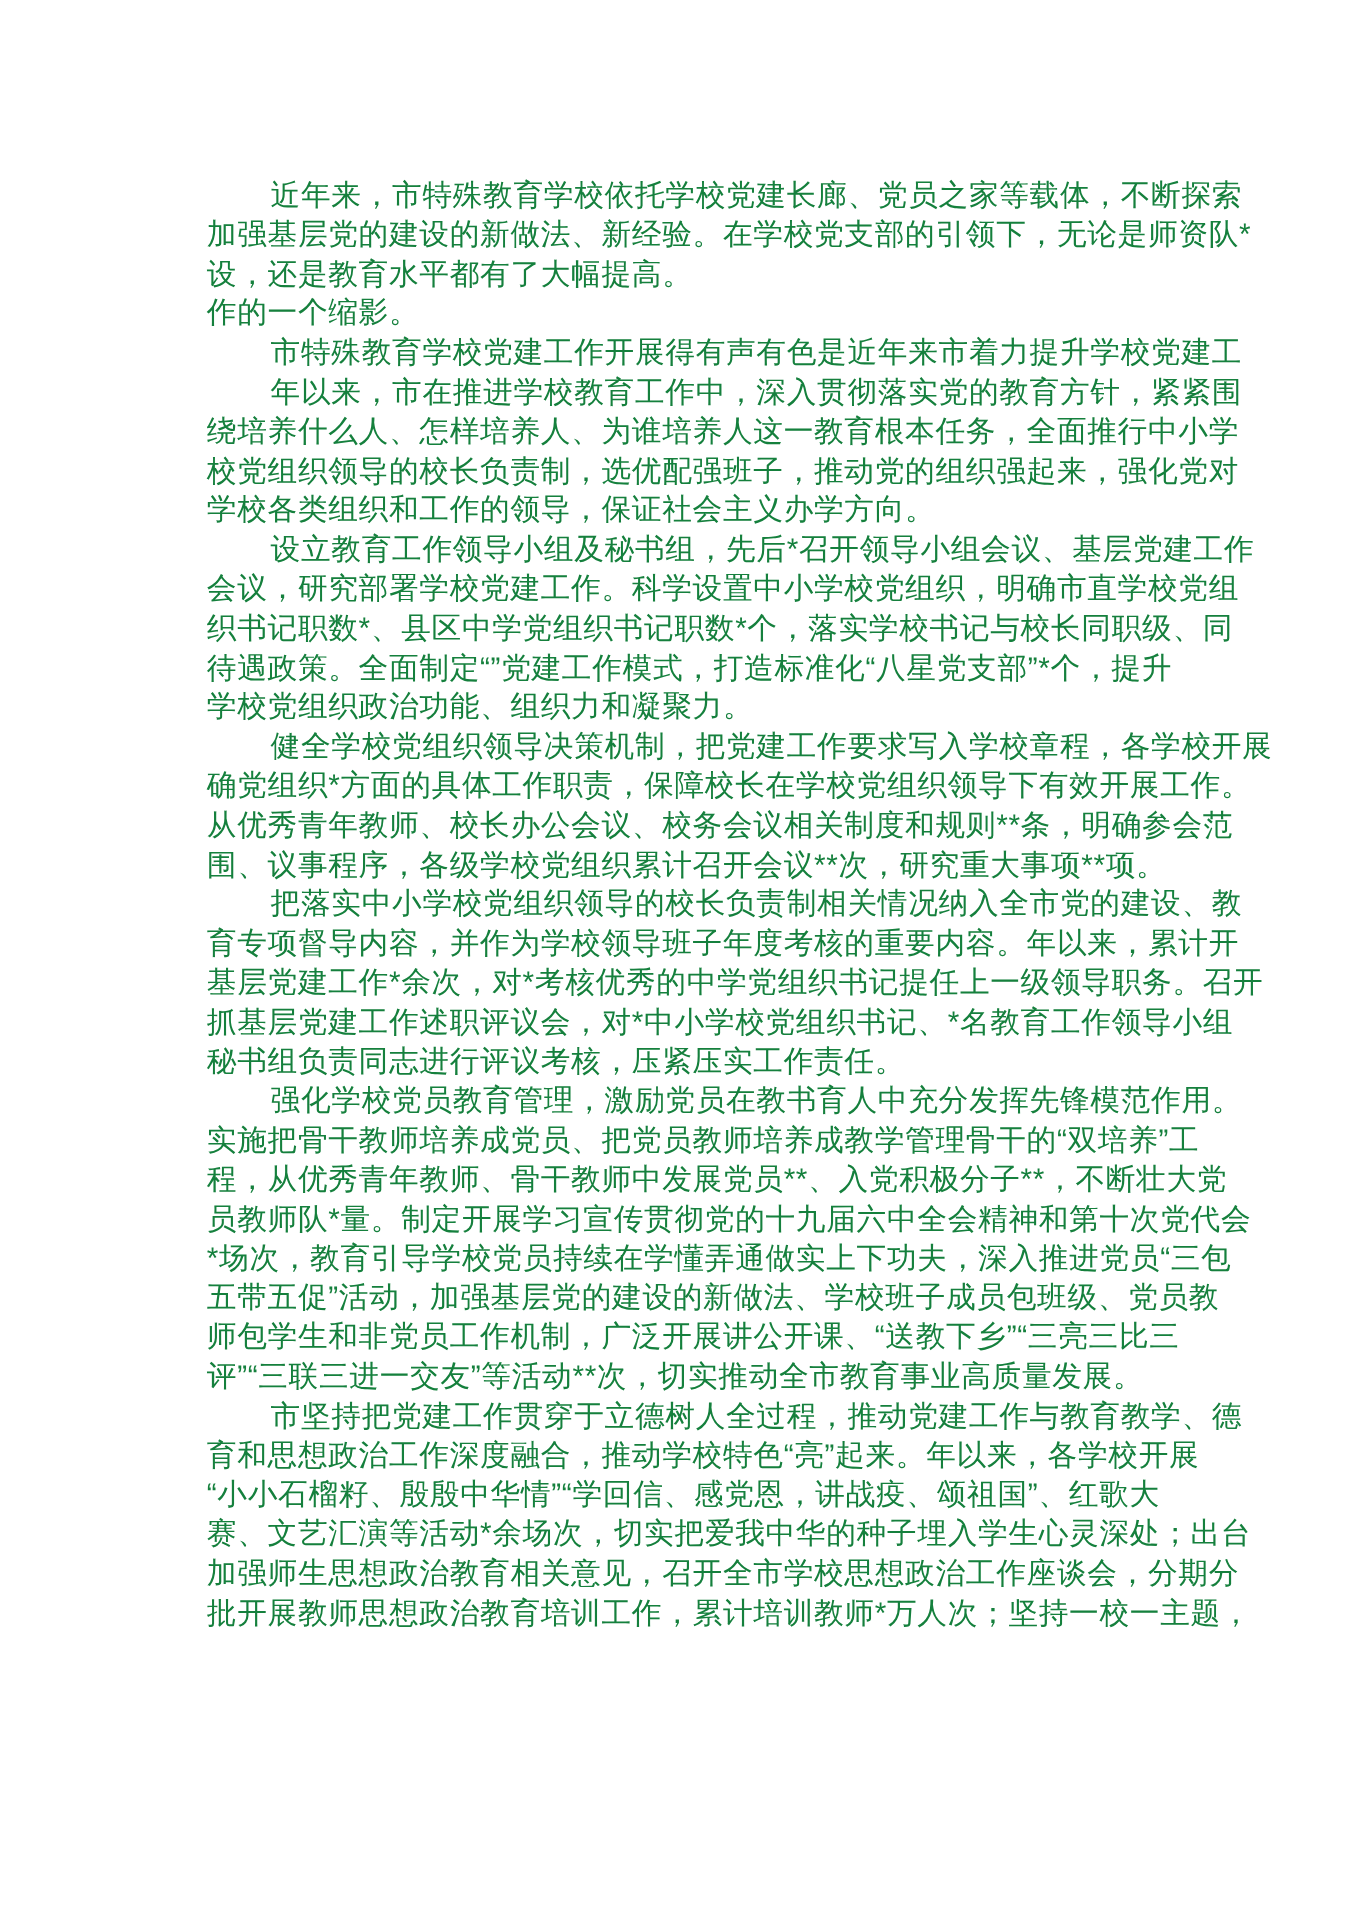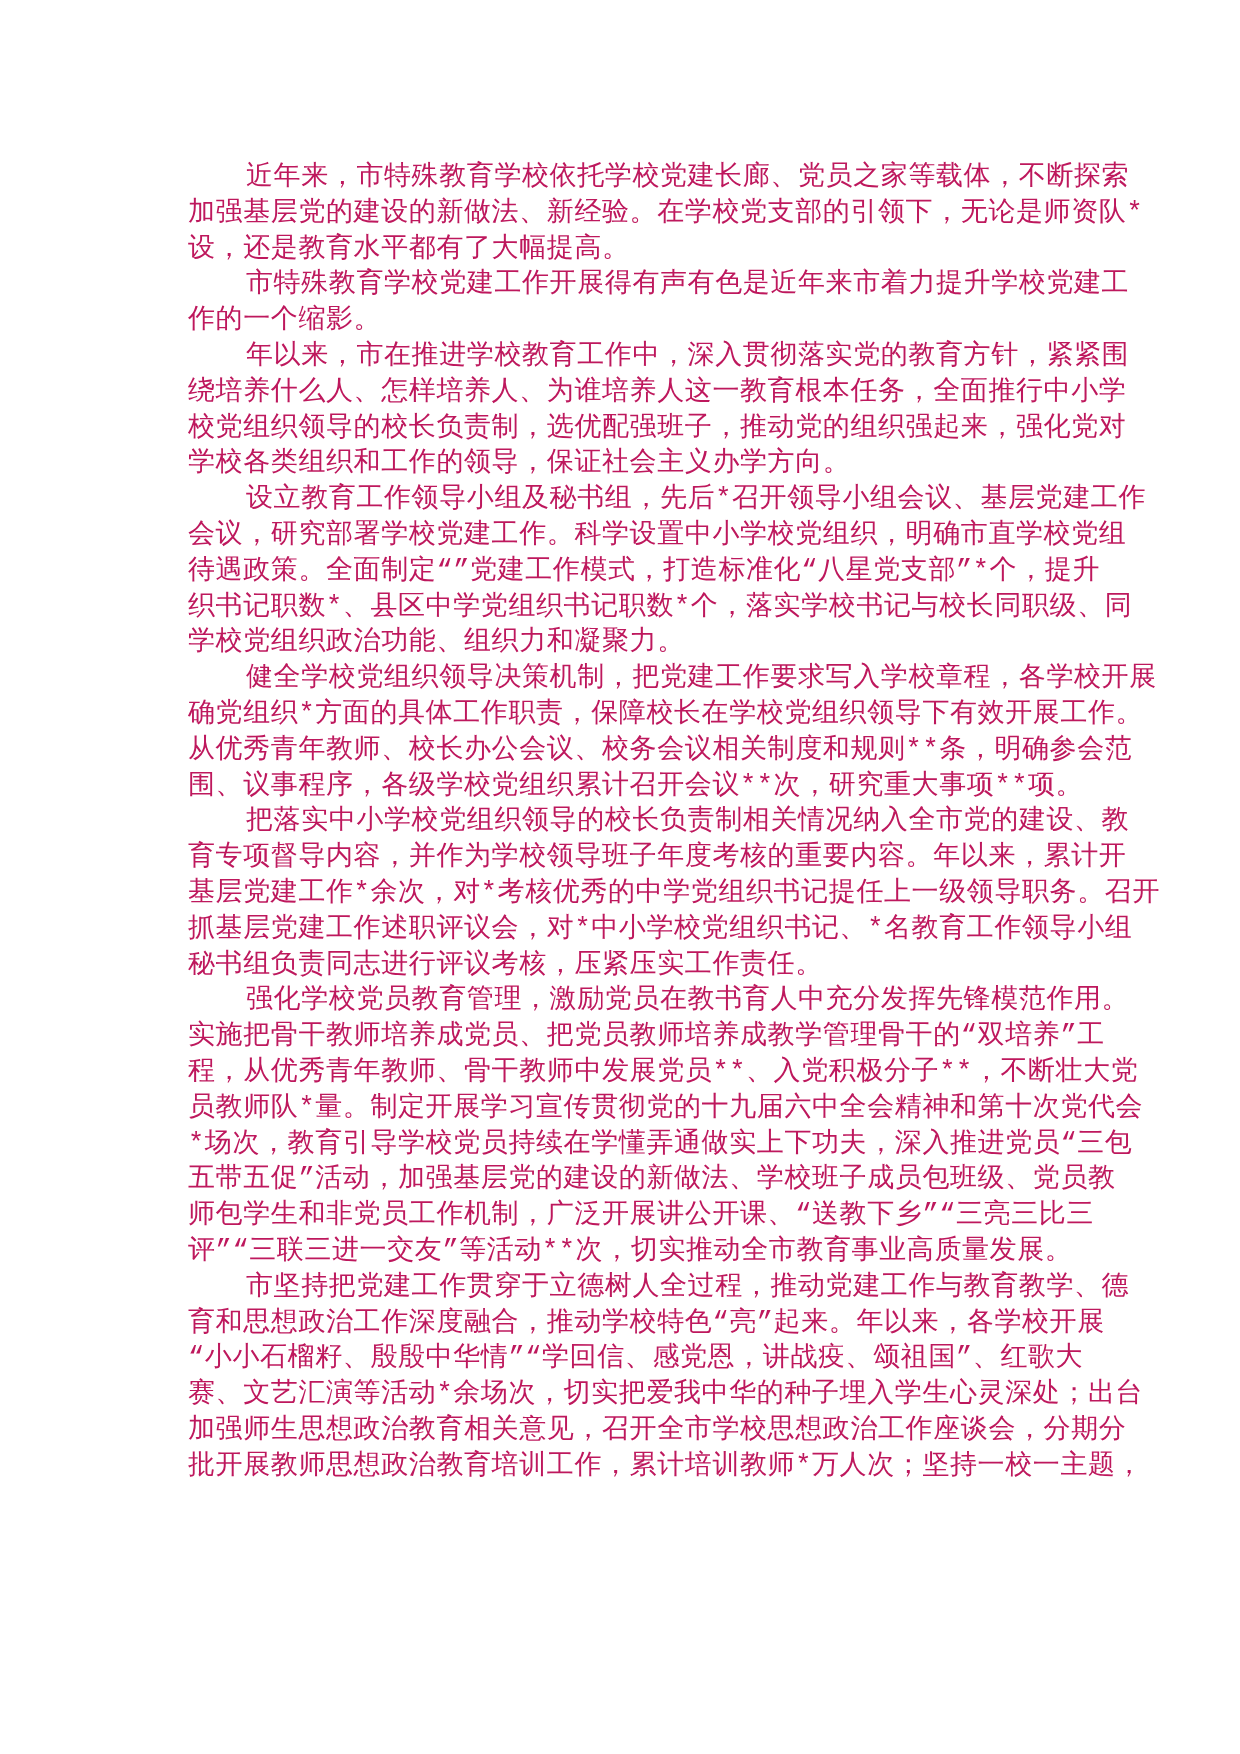--- a/index.html
+++ b/index.html
@@ -3,54 +3,54 @@
 <meta charset="utf-8">
 <style>
   html, body { margin: 0; padding: 0; background: #ffffff; }
   body { width: 1240px; height: 1754px; position: relative; overflow: hidden; }
   .page {
     position: absolute; left: 0; top: 0; width: 1240px; height: 1754px;
     background: #ffffff;
   }
   .text-body {
     position: absolute; left: 188px; top: 160px; width: 860px;
-    font-family: Liberation Mono, monospace;
-    font-size: 27px; color: #be185d;
+    font-family: Liberation Sans, sans-serif;
+    font-size: 27px; color: #15803d;
   }
   .line {
     height: 35.8px; line-height: 35.8px; white-space: nowrap;
     letter-spacing: 0.6px;
   }
   .line.indent { padding-left: 58px; }
 </style>
 </head>
 <body>
 
 <div class="page">
   <div class="text-body" id="doc-body">
       <div class="paragraph">
         <div class="line indent">近年来，市特殊教育学校依托学校党建长廊、党员之家等载体，不断探索</div>
         <div class="line">加强基层党的建设的新做法、新经验。在学校党支部的引领下，无论是师资队*</div>
         <div class="line">设，还是教育水平都有了大幅提高。</div>
       </div>
       <div class="paragraph">
+        <div class="line">作的一个缩影。</div>
         <div class="line indent">市特殊教育学校党建工作开展得有声有色是近年来市着力提升学校党建工</div>
-        <div class="line">作的一个缩影。</div>
       </div>
       <div class="paragraph">
         <div class="line indent">年以来，市在推进学校教育工作中，深入贯彻落实党的教育方针，紧紧围</div>
         <div class="line">绕培养什么人、怎样培养人、为谁培养人这一教育根本任务，全面推行中小学</div>
         <div class="line">校党组织领导的校长负责制，选优配强班子，推动党的组织强起来，强化党对</div>
         <div class="line">学校各类组织和工作的领导，保证社会主义办学方向。</div>
       </div>
       <div class="paragraph">
         <div class="line indent">设立教育工作领导小组及秘书组，先后*召开领导小组会议、基层党建工作</div>
         <div class="line">会议，研究部署学校党建工作。科学设置中小学校党组织，明确市直学校党组</div>
+        <div class="line">织书记职数*、县区中学党组织书记职数*个，落实学校书记与校长同职级、同</div>
         <div class="line">待遇政策。全面制定“”党建工作模式，打造标准化“八星党支部”*个，提升</div>
-        <div class="line">织书记职数*、县区中学党组织书记职数*个，落实学校书记与校长同职级、同</div>
         <div class="line">学校党组织政治功能、组织力和凝聚力。</div>
       </div>
       <div class="paragraph">
         <div class="line indent">健全学校党组织领导决策机制，把党建工作要求写入学校章程，各学校开展</div>
         <div class="line">确党组织*方面的具体工作职责，保障校长在学校党组织领导下有效开展工作。</div>
         <div class="line">从优秀青年教师、校长办公会议、校务会议相关制度和规则**条，明确参会范</div>
         <div class="line">围、议事程序，各级学校党组织累计召开会议**次，研究重大事项**项。</div>
       </div>
       <div class="paragraph">
         <div class="line indent">把落实中小学校党组织领导的校长负责制相关情况纳入全市党的建设、教</div>

